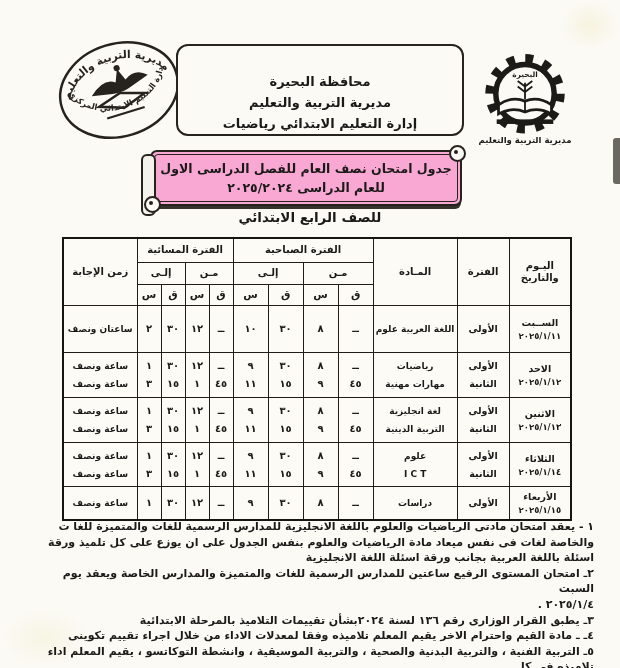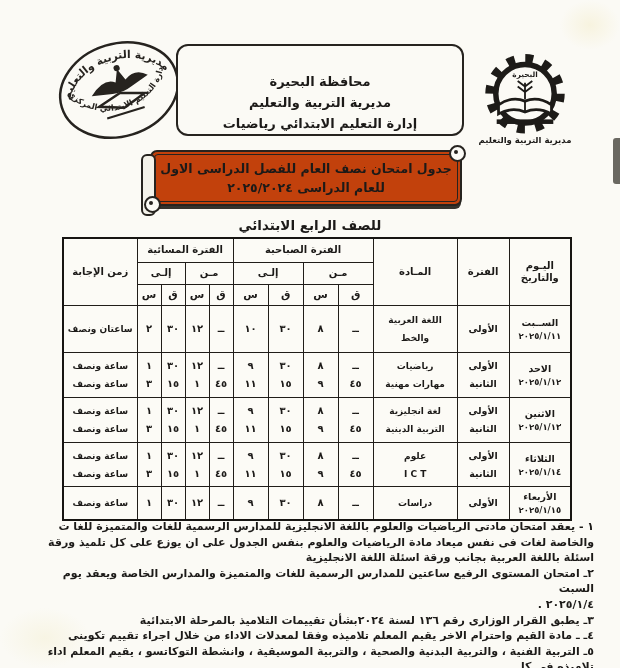--- a/index.html
+++ b/index.html
@@ -21,32 +21,32 @@
     display:flex;flex-direction:column;justify-content:flex-end;align-items:center;direction:rtl;
     font-weight:bold;font-size:13px;line-height:1.62;background:#fbfaf5;}
 
   
   .right-logo{position:absolute;left:460px;top:50px;width:130px;height:110px;text-align:center;}
   .right-logo svg{width:120px;height:84px;display:block;margin:0 auto;}
   .right-logo .caption{font-size:8.5px;font-weight:bold;direction:rtl;letter-spacing:0;margin-top:1px;}
 
   
   .banner{position:absolute;left:150px;top:150px;width:308px;height:52px;border:2px solid #26231f;border-radius:7px;
-    background:#c2410c;box-shadow:0 4px 0 -1px #35322c, -3px 3px 0 -1px #6b675f;}
+    background:#f9a8d4;box-shadow:0 4px 0 -1px #35322c, -3px 3px 0 -1px #6b675f;}
   .banner .inner{position:absolute;inset:2px;border:1.3px solid #26231f;border-radius:4px;
     display:flex;flex-direction:column;justify-content:center;align-items:center;direction:rtl;
     font-weight:bold;font-size:12.5px;line-height:1.55;}
   .curl{position:absolute;width:13px;height:13px;border:2.5px solid #26231f;border-radius:50%;background:#fbfaf5;z-index:3;}
   .curl::after{content:"";position:absolute;left:3px;top:3px;width:4px;height:4px;border-radius:50%;background:#26231f;}
   .curl-tr{right:-6px;top:-7px;}
   .curl-bl{left:-8px;bottom:-9px;}
   .roll{position:absolute;left:-11px;top:2px;width:11px;height:58px;border:2px solid #26231f;border-radius:6px;background:#f4f2ea;}
 
   .grade{position:absolute;left:0;top:209px;width:620px;text-align:center;direction:rtl;
-    font-weight:bold;font-size:13.5px;margin-top:8px;}
+    font-weight:bold;font-size:13.5px;}
 
   
   table.schedule{position:absolute;left:62px;top:237px;width:508px;border-collapse:collapse;table-layout:fixed;
     direction:rtl;border:2.6px solid #171512;background:#fcfbf6;}
   table.schedule th,table.schedule td{border:1.4px solid #201d19;padding:0;text-align:center;vertical-align:middle;
     font-weight:bold;color:#1c1a18;overflow:hidden;}
   table.schedule th{font-size:10px;line-height:1.25;}
   table.schedule thead tr:nth-child(1) th{height:23px;}
   table.schedule thead tr:nth-child(2) th{height:21px;}
   table.schedule thead tr:nth-child(3) th{height:20px;font-size:10.5px;}
@@ -180,21 +180,21 @@
     <tbody id="tbody">
         <tr>
           <td class="c-day">
             <div class="day">الســبت</div>
             <div class="date">٢٠٢٥/١/١١</div>
           </td>
           <td class="c-per">
             <div class="ln">الأولى</div>
           </td>
           <td class="c-sub">
-            <div class="ln">اللغة العربية والخط</div>
+            <div class="ln">اللغة العربية علوم</div>
           </td>
           <td class="c-num">
             <div class="ln">ــ</div>
           </td>
           <td class="c-num">
             <div class="ln">٨</div>
           </td>
           <td class="c-num">
             <div class="ln">٣٠</div>
           </td>

